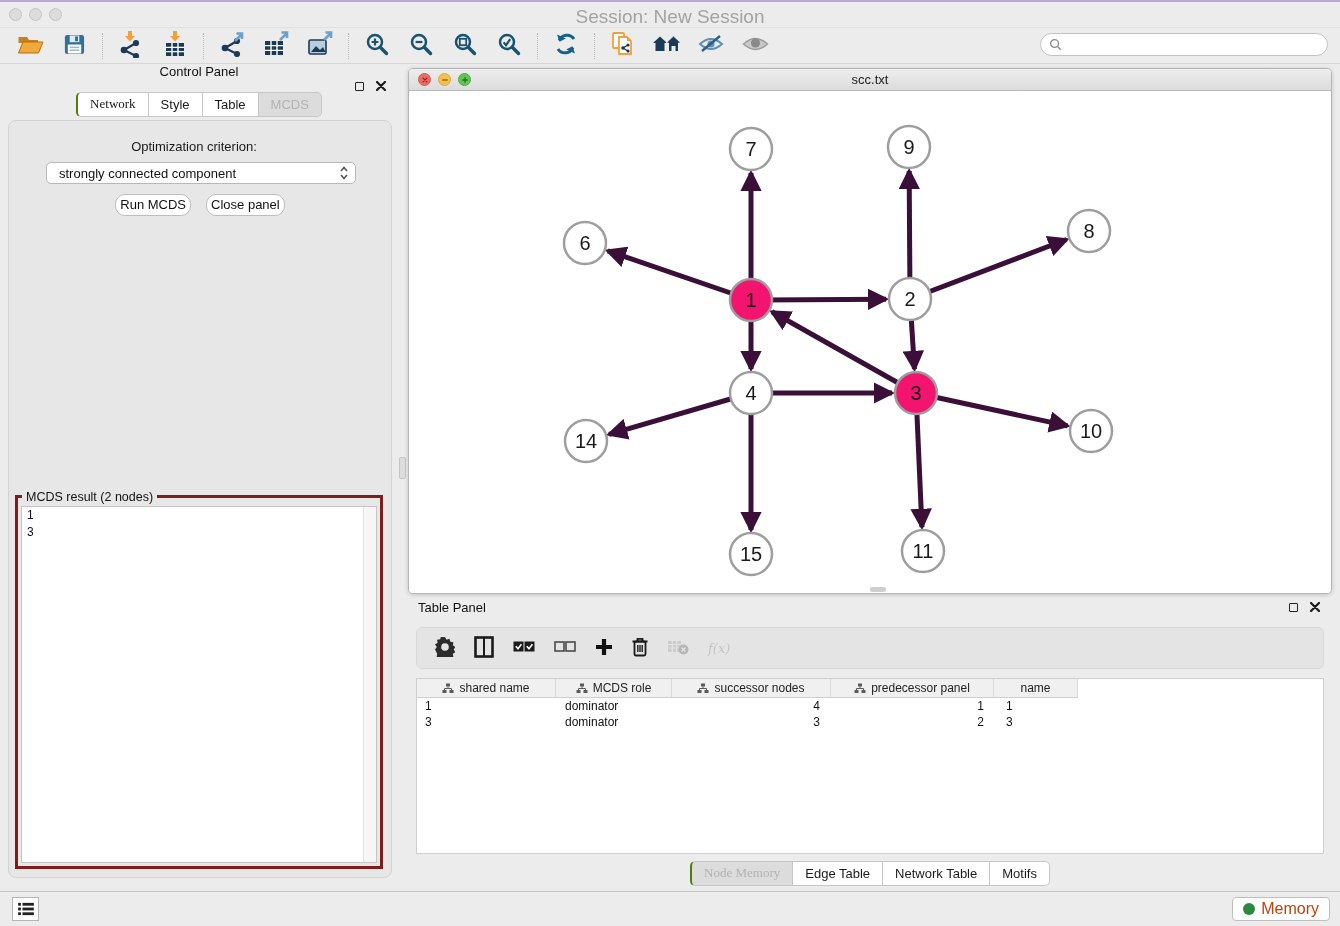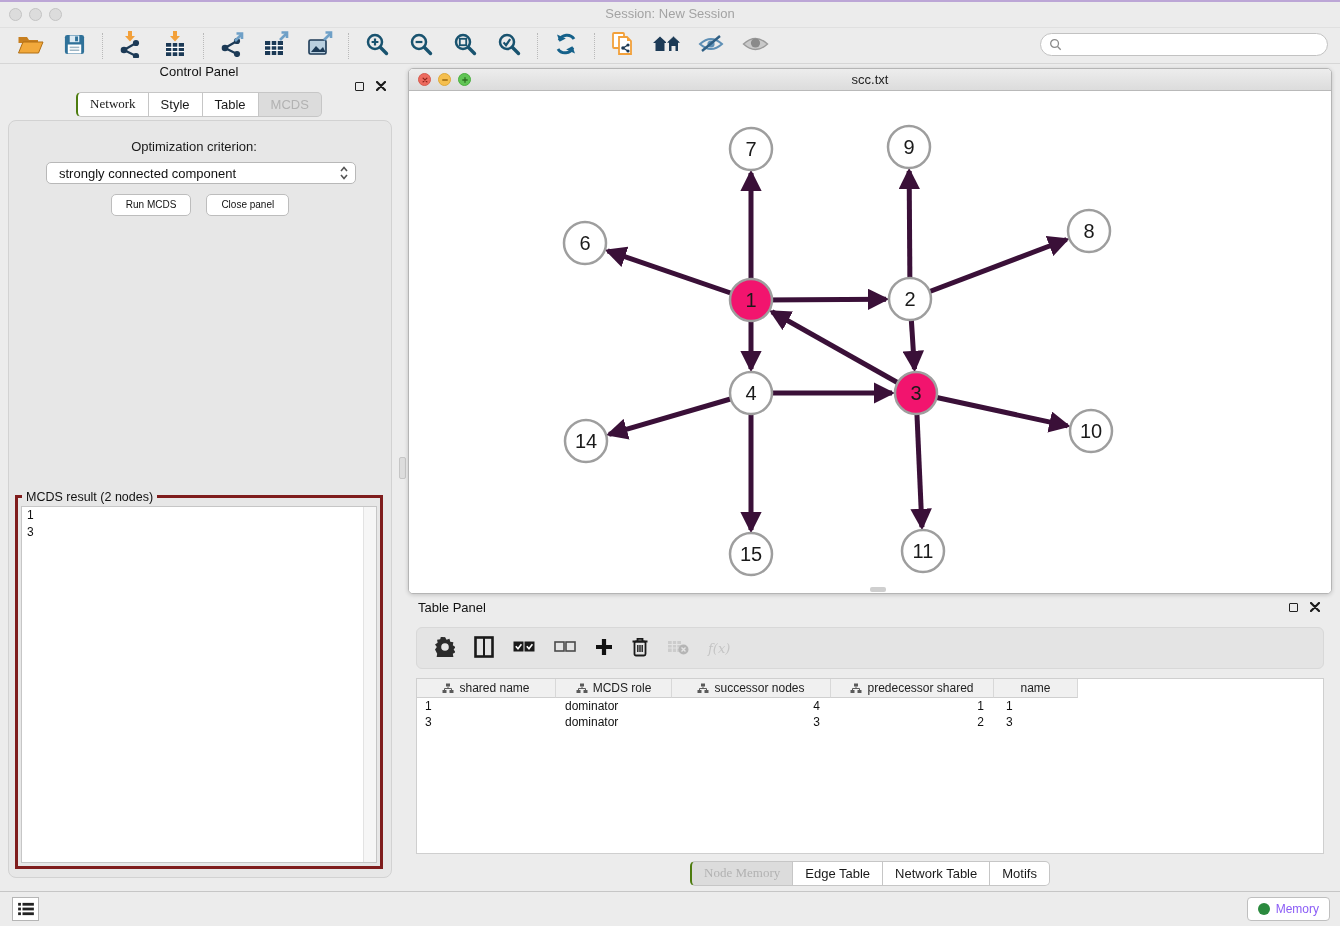--- a/index.html
+++ b/index.html
@@ -8,21 +8,21 @@
   .app { position:absolute; inset:0; background:#ECECEC; border-top:2px solid #BCA6D6; }
 
   
   .titlebar { position:absolute; left:0; right:0; top:0; height:26px; background:#ECECEC; border-bottom:1px solid #E0E0E0; }
   .traffic { position:absolute; left:9px; top:6px; display:flex; gap:7px; }
   .traffic .light { width:13px; height:13px; border-radius:50%; background:#DCDCDC; border:1px solid #C4C4C4; position:relative; }
   .traffic.colored .light.red { background:#ED6B5F; border-color:#D55A4E; }
   .traffic.colored .light.yellow { background:#F5BF4F; border-color:#DEA939; }
   .traffic.colored .light.green { background:#61C555; border-color:#4AAE3F; }
   .traffic.colored .light svg { position:absolute; inset:1.5px; }
-  .win-title { position:absolute; left:0; right:0; top:4px; text-align:center; font-size:13px; color:#A3A3A3; }
+  .win-title { position:absolute; left:0; right:0; top:4px; text-align:center; font-size:19px; color:#A3A3A3; }
 
   
   .toolbar { position:absolute; left:0; right:0; top:26px; height:36px; background:#ECECEC; border-bottom:1px solid #D6D6D6; display:flex; align-items:center; padding-left:8px; }
   .tb-items { display:flex; align-items:center; }
   .tb-btn { background:none; border:none; width:44px; height:32px; display:flex; align-items:center; justify-content:center; cursor:pointer; }
   .tb-sep { width:1px; height:26px; border-left:1px dotted #B9B9B9; margin:0 6px; }
   .searchbox { position:absolute; right:12px; top:5px; width:288px; height:23px; background:#fff; border:1px solid #C2C2C2; border-radius:12px; display:flex; align-items:center; padding:0 8px; }
   .searchbox input { border:none; outline:none; background:transparent; flex:1; font-size:12px; margin-left:5px; font-family:"Liberation Sans",sans-serif; }
 
   
@@ -37,21 +37,21 @@
   .tab { font-size:13px; padding:3px 12px 4px; background:#fff; border:1px solid #C6C6C6; border-left:none; color:#1a1a1a; cursor:pointer; font-family:"Liberation Sans",sans-serif; }
   .tab:first-child { border-left:2px solid #4d7c0f; border-radius:5px 0 0 5px;font-family:Liberation Serif, serif; }
   .tab:last-child { border-radius:0 5px 5px 0; }
   .tab.active { background:#DCDCDC; color:#B2B2B2; }
 
   .cp-content { position:absolute; left:8px; right:6px; top:56px; bottom:13px; background:#E7E7E7; border:1px solid #D2D2D2; border-radius:8px; }
   .opt-label { position:absolute; top:18px; left:0; right:12px; text-align:center; font-size:13px; color:#1a1a1a; }
   .dropdown { position:absolute; top:41px; left:37px; width:310px; height:22px; background:#fff; border:1px solid #B8B8B8; border-radius:5px; display:flex; align-items:center; padding:0 6px 0 12px; cursor:pointer; }
   .dropdown .dd-label { font-size:13px; color:#111; flex:1; }
   .btn-row { position:absolute; top:73px; left:0; right:0; display:flex; justify-content:center; gap:15px; }
-  .push-btn { background:#fff; border:1px solid #BDBDBD; border-radius:5px; font-size:10px; color:#111; padding:2px 14px 3px; height:22px; cursor:pointer; font-family:"Liberation Sans",sans-serif; }
+  .push-btn { background:#fff; border:1px solid #BDBDBD; border-radius:10px; font-size:13px; color:#111; padding:2px 4px 3px; height:22px; cursor:pointer; font-family:"Liberation Sans",sans-serif; }
 
   .result-group { position:absolute; left:6px; right:8px; top:374px; bottom:8px; border:3px solid #7f1d1d; }
   .result-title { position:absolute; top:-8px; left:4px; background:#E7E7E7; padding:0 4px; font-size:12.5px; color:#111; }
   .result-box { position:absolute; inset:8px 3px 3px 3px; background:#fff; border:1px solid #C6C6C6; overflow:hidden; }
   .result-line { font-size:12px; color:#111; padding:1px 0 1px 5px; line-height:15px; }
   .result-scroll { position:absolute; right:0; top:0; bottom:0; width:13px; background:#F6F6F6; border-left:1px solid #E3E3E3; }
 
   
   .v-divider { position:absolute; left:398px; top:62px; width:10px; bottom:35px; }
   .v-grip { position:absolute; left:1px; top:393px; width:7px; height:22px; background:#DDDDDD; border:1px solid #C6C6C6; border-radius:2px; cursor:col-resize; }
@@ -77,21 +77,21 @@
   .tbl-head { display:flex; height:19px; }
   .th { background:#F0F0F0; border-right:1px solid #D8D8D8; border-bottom:1px solid #CFCFCF; display:flex; align-items:center; justify-content:center; gap:5px; font-size:12px; color:#222; cursor:pointer; }
   .tr { display:flex; height:16px; }
   .td { font-size:12px; color:#111; line-height:16px; cursor:pointer; white-space:nowrap; }
 
   .tp-tabs { position:absolute; left:0; right:0; bottom:5px; display:flex; justify-content:center; }
 
   
   .statusbar { position:absolute; left:0; right:0; bottom:0; height:35px; background:#ECECEC; border-top:1px solid #C6C6C6; }
   .status-list-btn { position:absolute; left:12px; top:5px; width:27px; height:24px; background:#fff; border:1px solid #B5B5B5; display:flex; align-items:center; justify-content:center; cursor:pointer; }
-  .memory-btn { position:absolute; right:10px; top:5px; height:24px; background:#fff; border:1px solid #BFBFBF; border-radius:4px; display:flex; align-items:center; gap:6px; padding:0 10px; font-size:12px; color:#8b5cf6; cursor:pointer; font-family:"Liberation Sans",sans-serif; }
+  .memory-btn { position:absolute; right:10px; top:5px; height:24px; background:#fff; border:1px solid #BFBFBF; border-radius:4px; display:flex; align-items:center; gap:6px; padding:0 10px; font-size:16px; color:#c2410c; cursor:pointer; font-family:"Liberation Sans",sans-serif; }
   .mem-dot { width:12px; height:12px; border-radius:50%; background:#2B8A3E; display:inline-block; }
 </style>
 </head>
 <body>
 
 <div class="app">
 
   <div class="titlebar">
     <div class="traffic">
       <span class="light"></span>
@@ -481,21 +481,21 @@
               </svg>
               <span>successor nodes</span>
             </div>
             <div class="th" style="width: 163px;">
               <svg width="12" height="11" viewBox="0 0 12 11">
                 <rect x="4" y="0.5" width="4" height="3" fill="#5a5a5a"></rect>
                 <rect x="0.5" y="7" width="4" height="3" fill="#5a5a5a"></rect>
                 <rect x="7.5" y="7" width="4" height="3" fill="#5a5a5a"></rect>
                 <path d="M6 3.5 v2 M2.5 7 v-1.5 h7 V7" stroke="#5a5a5a" fill="none" stroke-width="1"></path>
               </svg>
-              <span>predecessor shared</span>
+              <span>predecessor panel</span>
             </div>
             <div class="th" style="width: 84px;">
               <span>name</span>
             </div>
           </div>
         <div id="tbl-body">
             <div class="tr">
               <div class="td" style="width: 140px; text-align: left; padding: 0px 0px 0px 8px;">1</div>
               <div class="td" style="width: 117px; text-align: left; padding: 0px 0px 0px 8px;">dominator</div>
               <div class="td" style="width: 160px; text-align: right; padding: 0px 14px 0px 0px;">4</div>

